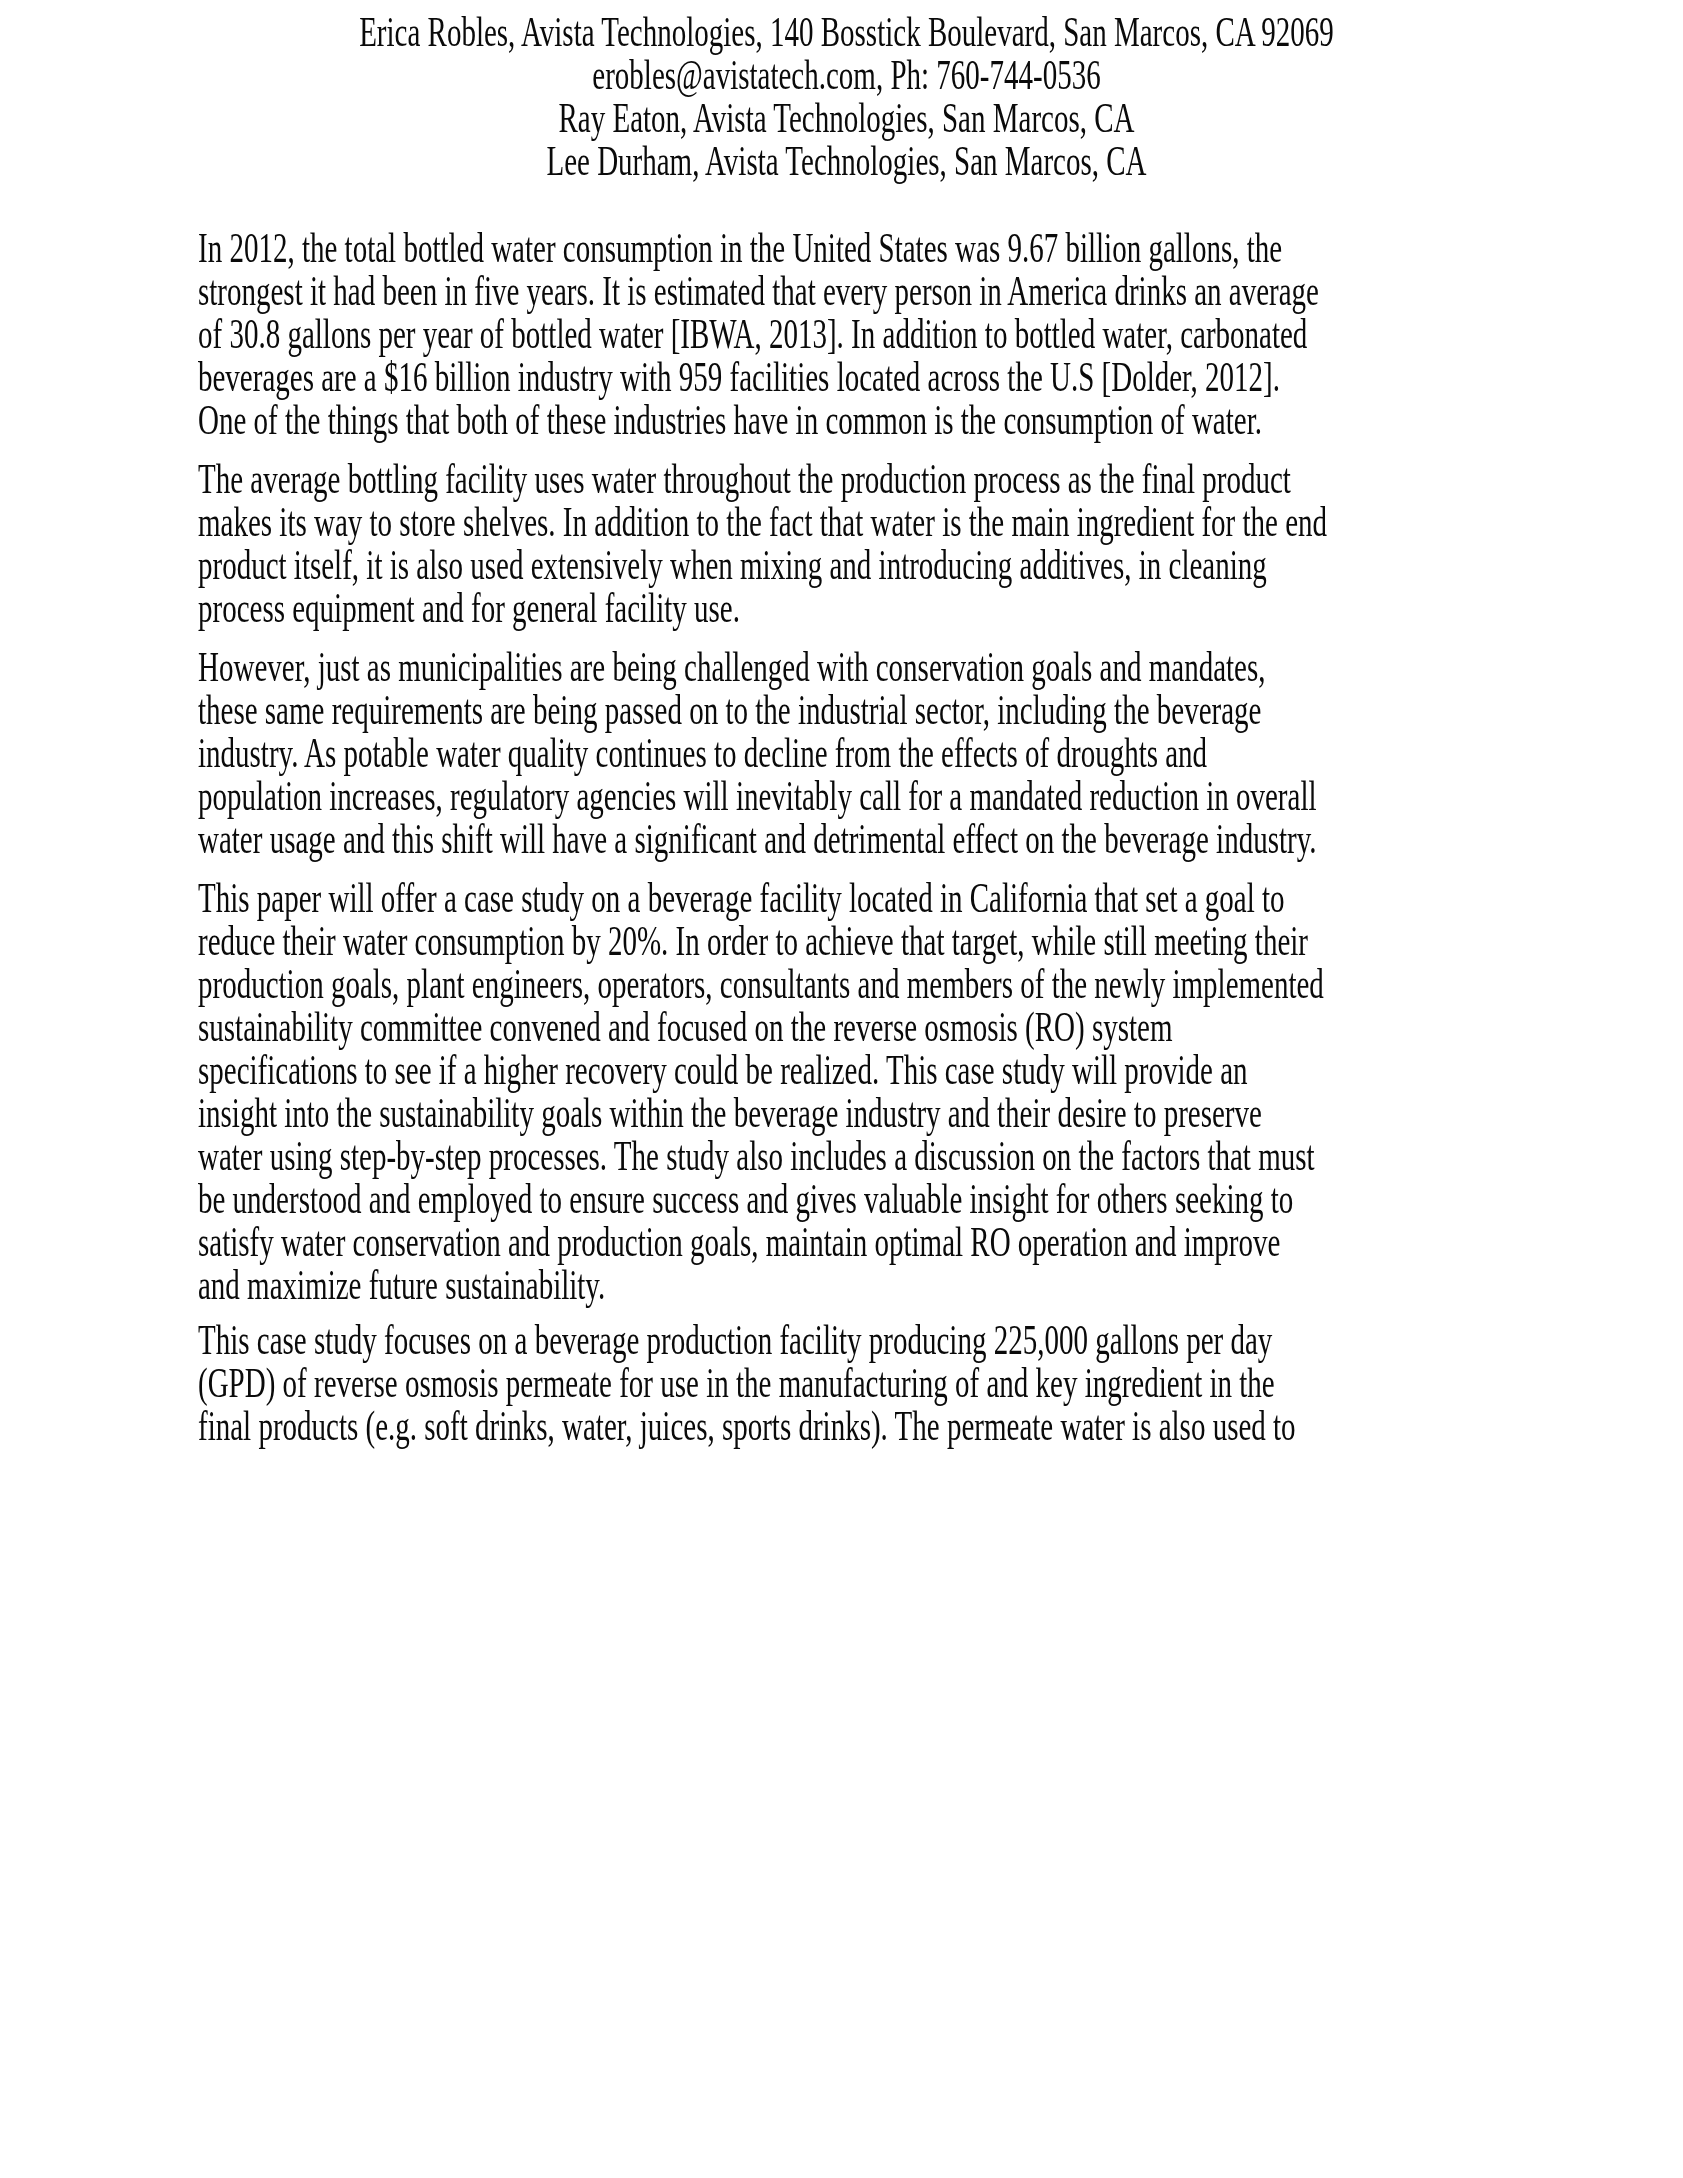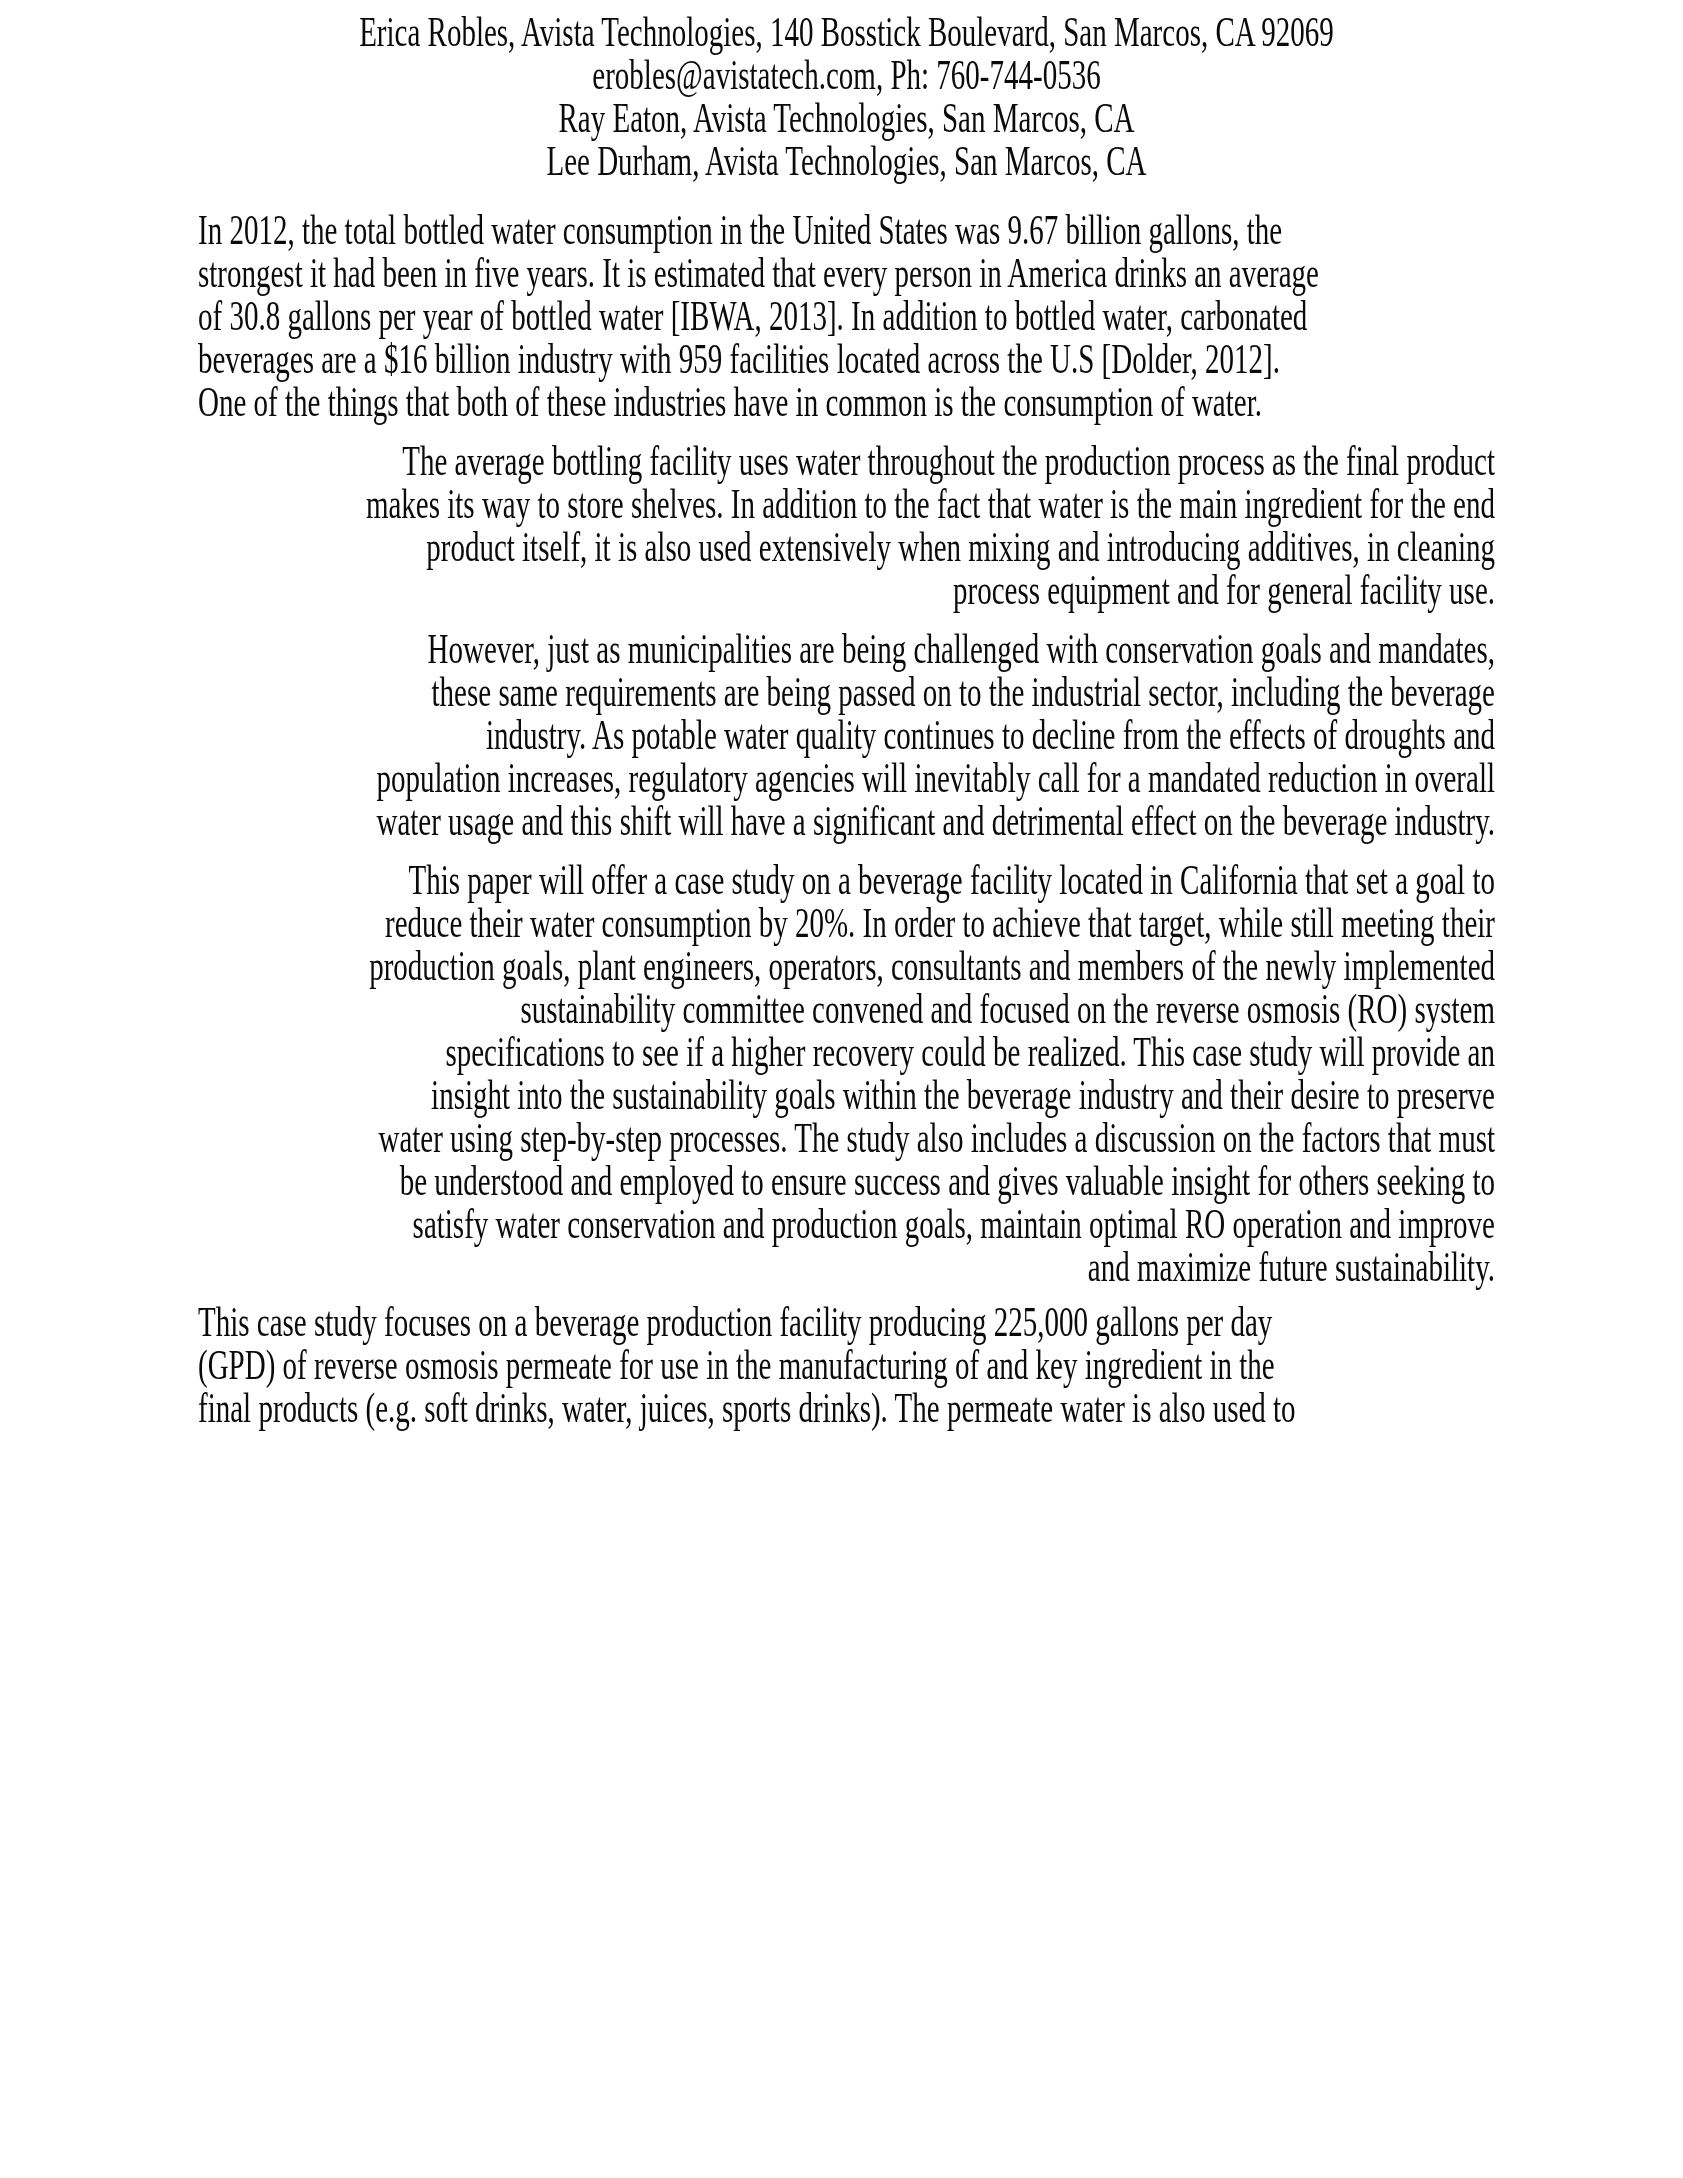--- a/index.html
+++ b/index.html
@@ -53,22 +53,22 @@
     font-weight:bold;
     font-style:italic;
     font-size:30px;
   }
   .subheading .line { line-height:43px; }
 
   .para {
     font-size:29px;
   }
   .para .line { line-height:43px; }
-  .p-first { margin-top:26px; }
-  .p-gap   { margin-top:16px;text-align:right; }
+  .p-first { margin-top:44px; }
+  .p-gap   { margin-top:16px; }
   .p-tight { margin-top:12px; }
 </style>
 </head>
 <body>
 
 <div class="page">
   <div class="textblock">
 
 
     <div class="authors center">

